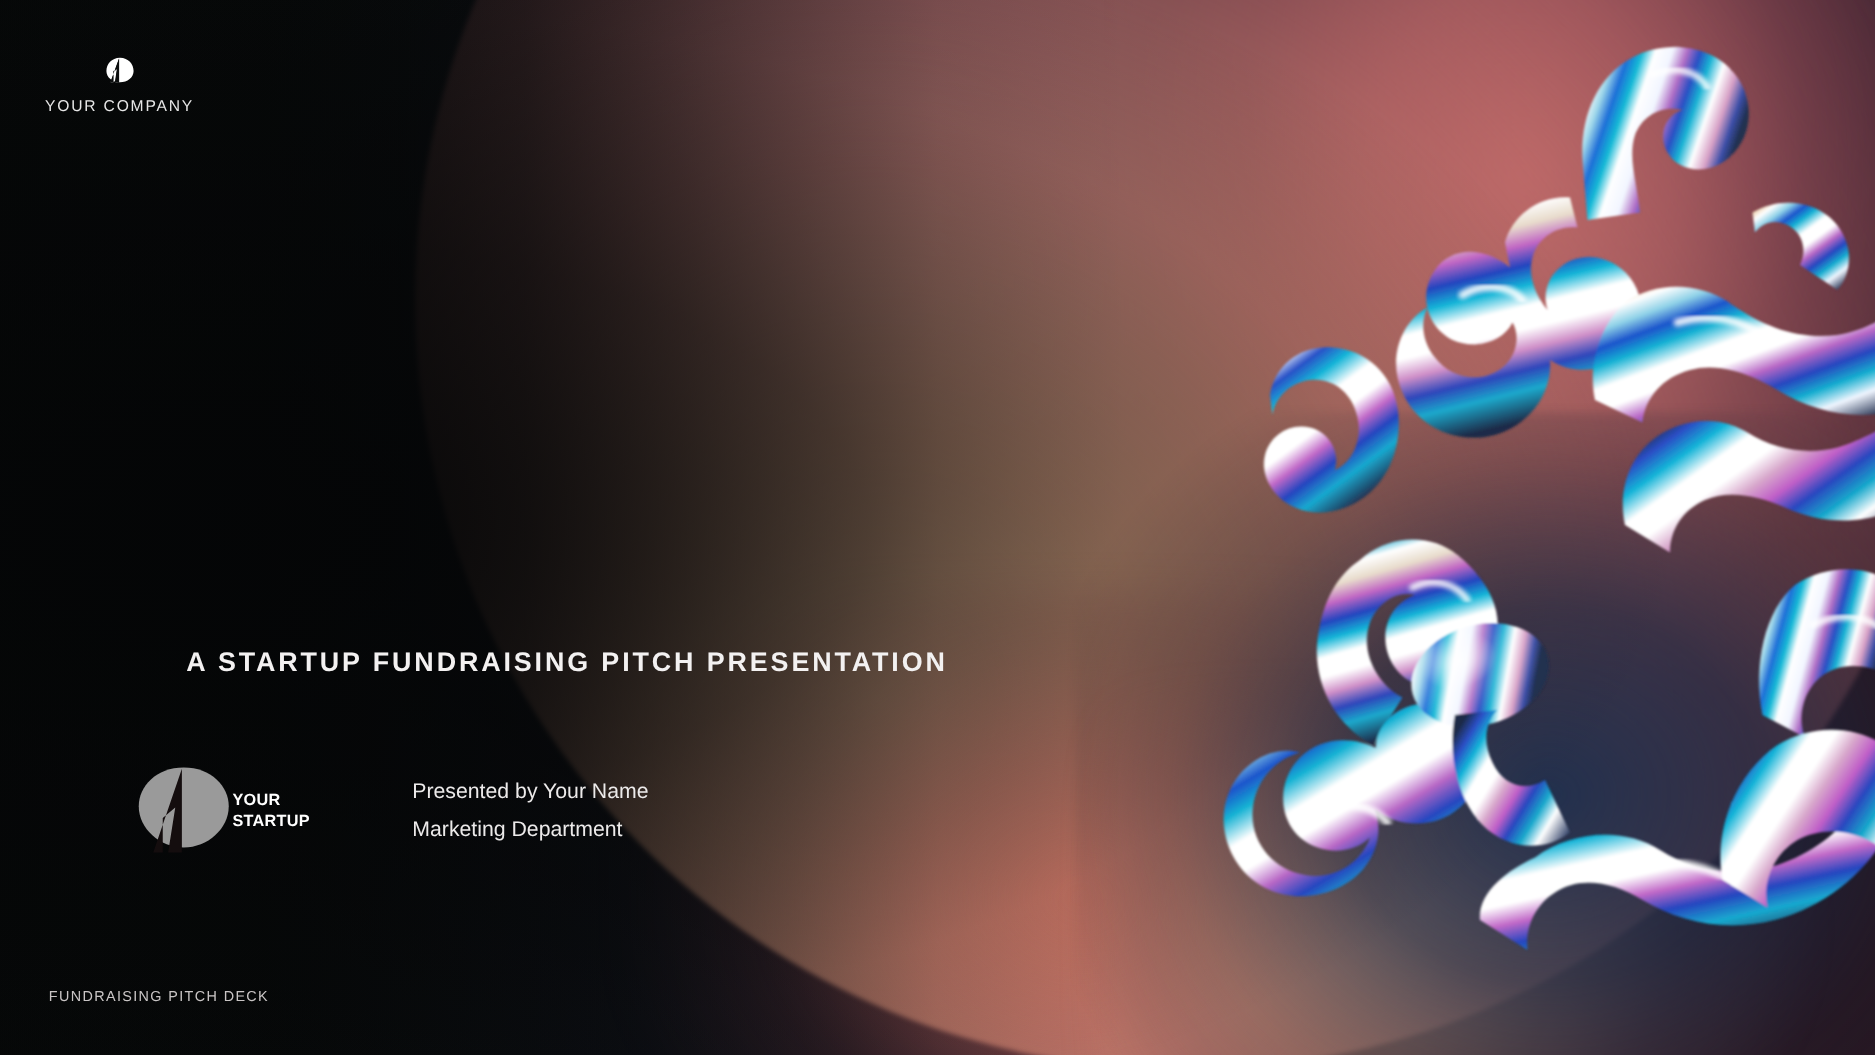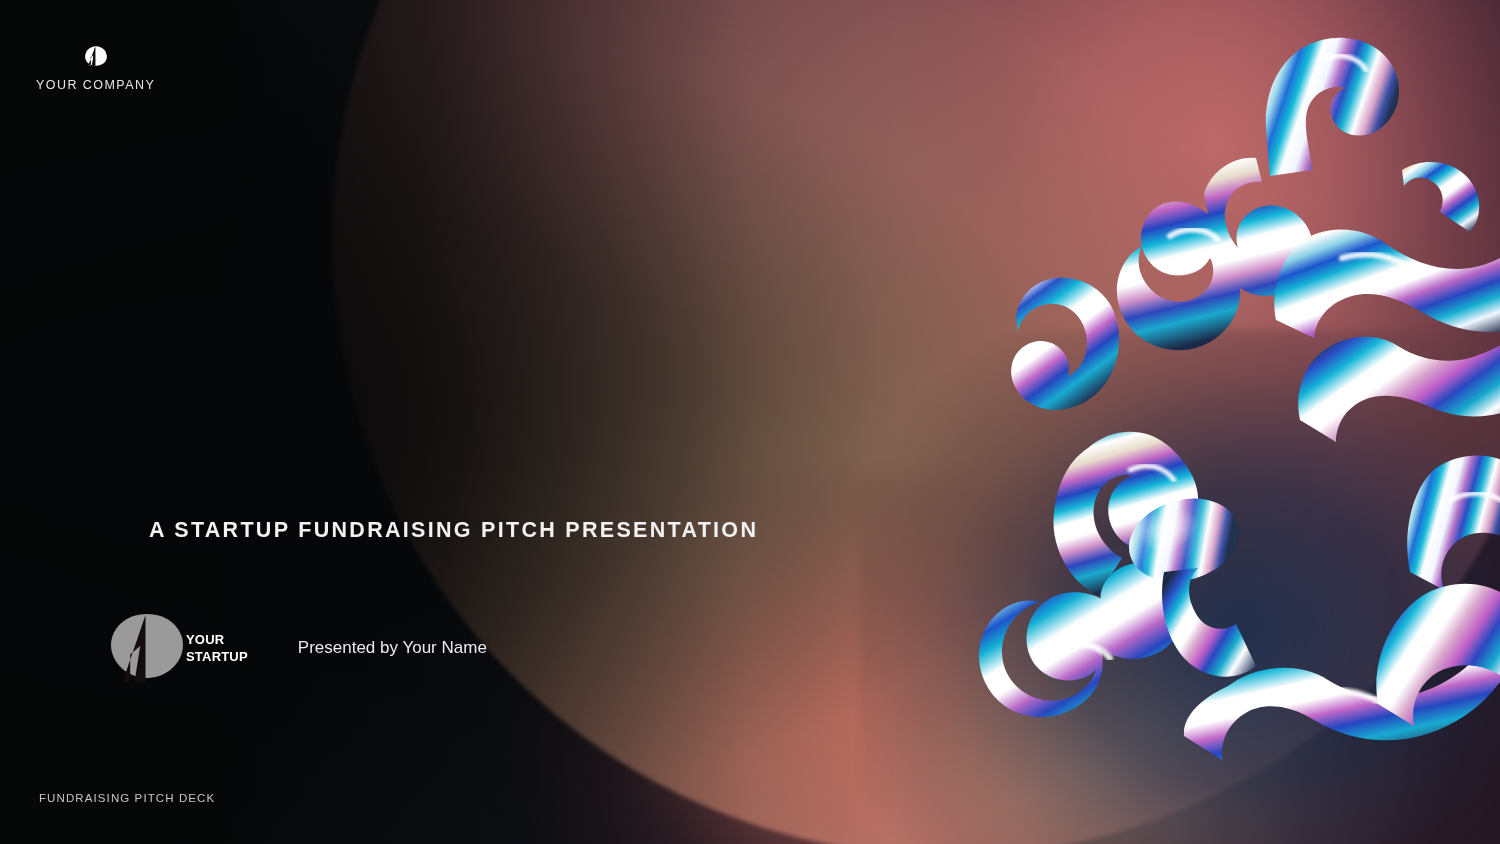--- a/index.html
+++ b/index.html
@@ -224,21 +224,21 @@
   .credit .cname span{ display:block; }
 
   .credit .presenter{
     margin-left:50px;
     font-size:17px;
     font-weight:400;
     line-height:1.84;
     color:#eceaea;
     white-space:nowrap;
   }
-  .credit .presenter span{ display:block; }
+  .credit .presenter span{ display:block;margin-left:32px; }
 
   
   .footer{
     position:absolute;
     left:39px; bottom:40px;
     font-size:11.5px;
     letter-spacing:1.1px;
     color:#c9c5c5;
     white-space:nowrap;
     margin-top:24px;
@@ -462,19 +462,20 @@
         </svg>
       </span>
 
       <span class="cname">
         <span>YOUR</span>
         <span>STARTUP</span>
       </span>
 
       <span class="presenter">
         <span>Presented by Your Name</span>
+        <span>Marketing Department</span>
       </span>
     </div>
 
     <div class="footer">FUNDRAISING PITCH DECK</div>
 
   </div>
 </div>
 
 </body></html>

